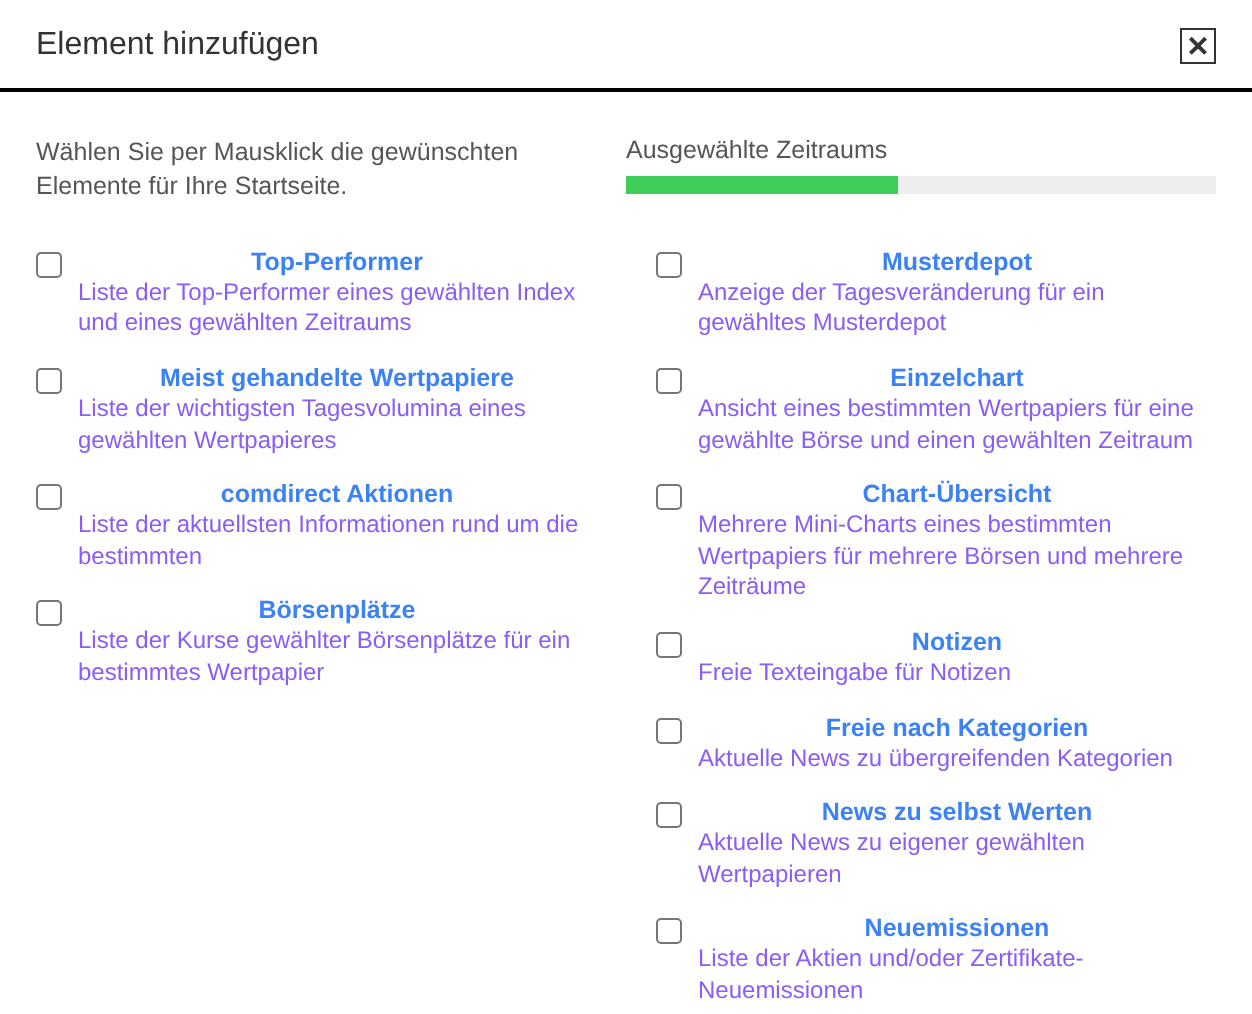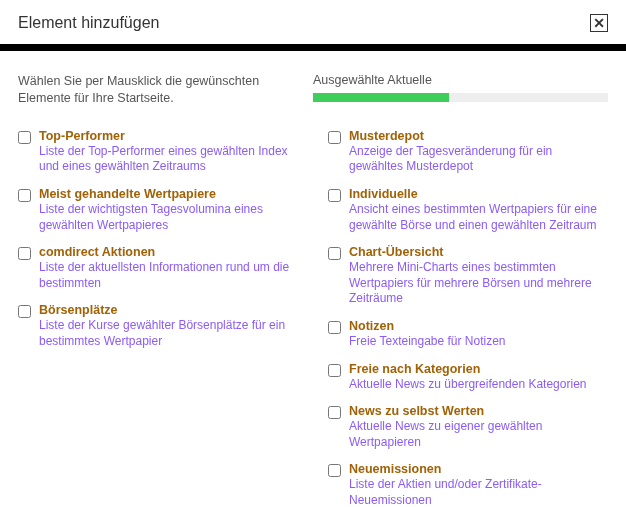--- a/index.html
+++ b/index.html
@@ -12,21 +12,21 @@
   }
   .modal {
     width: 626px;
     background: #fff;
   }
   .modal-header {
     display: flex;
     justify-content: space-between;
     align-items: center;
     padding: 14px 18px 12px 18px;
-    border-bottom: 7px solid #000000;
+    border-bottom: 2px solid #000000;
   }
   .modal-title {
     font-size: 16px;
     font-weight: 400;
     color: #333;
   }
   .close-btn {
     width: 18px;
     height: 18px;
     border: 1px solid #333;
@@ -86,23 +86,24 @@
   }
   .opt input[type="checkbox"] {
     margin-top: 2px;
     width: 13px;
     height: 13px;
     cursor: pointer;
   }
   .opt-body { flex: 1; }
   .opt-title {
     font-weight: bold;
-    color: #a16207;
+    color: #3b82f6;
     font-size: 12.5px;
     margin-bottom: 1px;
+    text-align: center;
   }
   .opt-desc {
     color: #8b5cf6;
     font-size: 12px;
     line-height: 1.3;
   }
 </style>
 </head>
 <body>
 
@@ -111,21 +112,21 @@
   <div class="modal-header">
     <div class="modal-title">Element hinzufügen</div>
     <div class="close-btn">✕</div>
   </div>
 
   <div class="modal-body">
 
     <div class="intro-row">
       <div class="intro-left">Wählen Sie per Mausklick die gewünschten Elemente für Ihre Startseite.</div>
       <div class="intro-right">
-        <div class="intro-right-label">Ausgewählte Aktuelle</div>
+        <div class="intro-right-label">Ausgewählte Zeitraums</div>
         <div class="progress">
           <div class="progress-fill" style="width: 46%;"></div>
         </div>
       </div>
     </div>
 
     <div class="columns">
       <div class="col" id="col-left">
           <div class="opt">
             <input type="checkbox" style="">
@@ -160,21 +161,21 @@
           <div class="opt">
             <input type="checkbox" style="">
             <div class="opt-body">
               <div class="opt-title">Musterdepot</div>
               <div class="opt-desc">Anzeige der Tagesveränderung für ein gewähltes Musterdepot</div>
             </div>
           </div>
           <div class="opt">
             <input type="checkbox" style="">
             <div class="opt-body">
-              <div class="opt-title">Individuelle</div>
+              <div class="opt-title">Einzelchart</div>
               <div class="opt-desc">Ansicht eines bestimmten Wertpapiers für eine gewählte Börse und einen gewählten Zeitraum</div>
             </div>
           </div>
           <div class="opt">
             <input type="checkbox" style="">
             <div class="opt-body">
               <div class="opt-title">Chart-Übersicht</div>
               <div class="opt-desc">Mehrere Mini-Charts eines bestimmten Wertpapiers für mehrere Börsen und mehrere Zeiträume</div>
             </div>
           </div>

